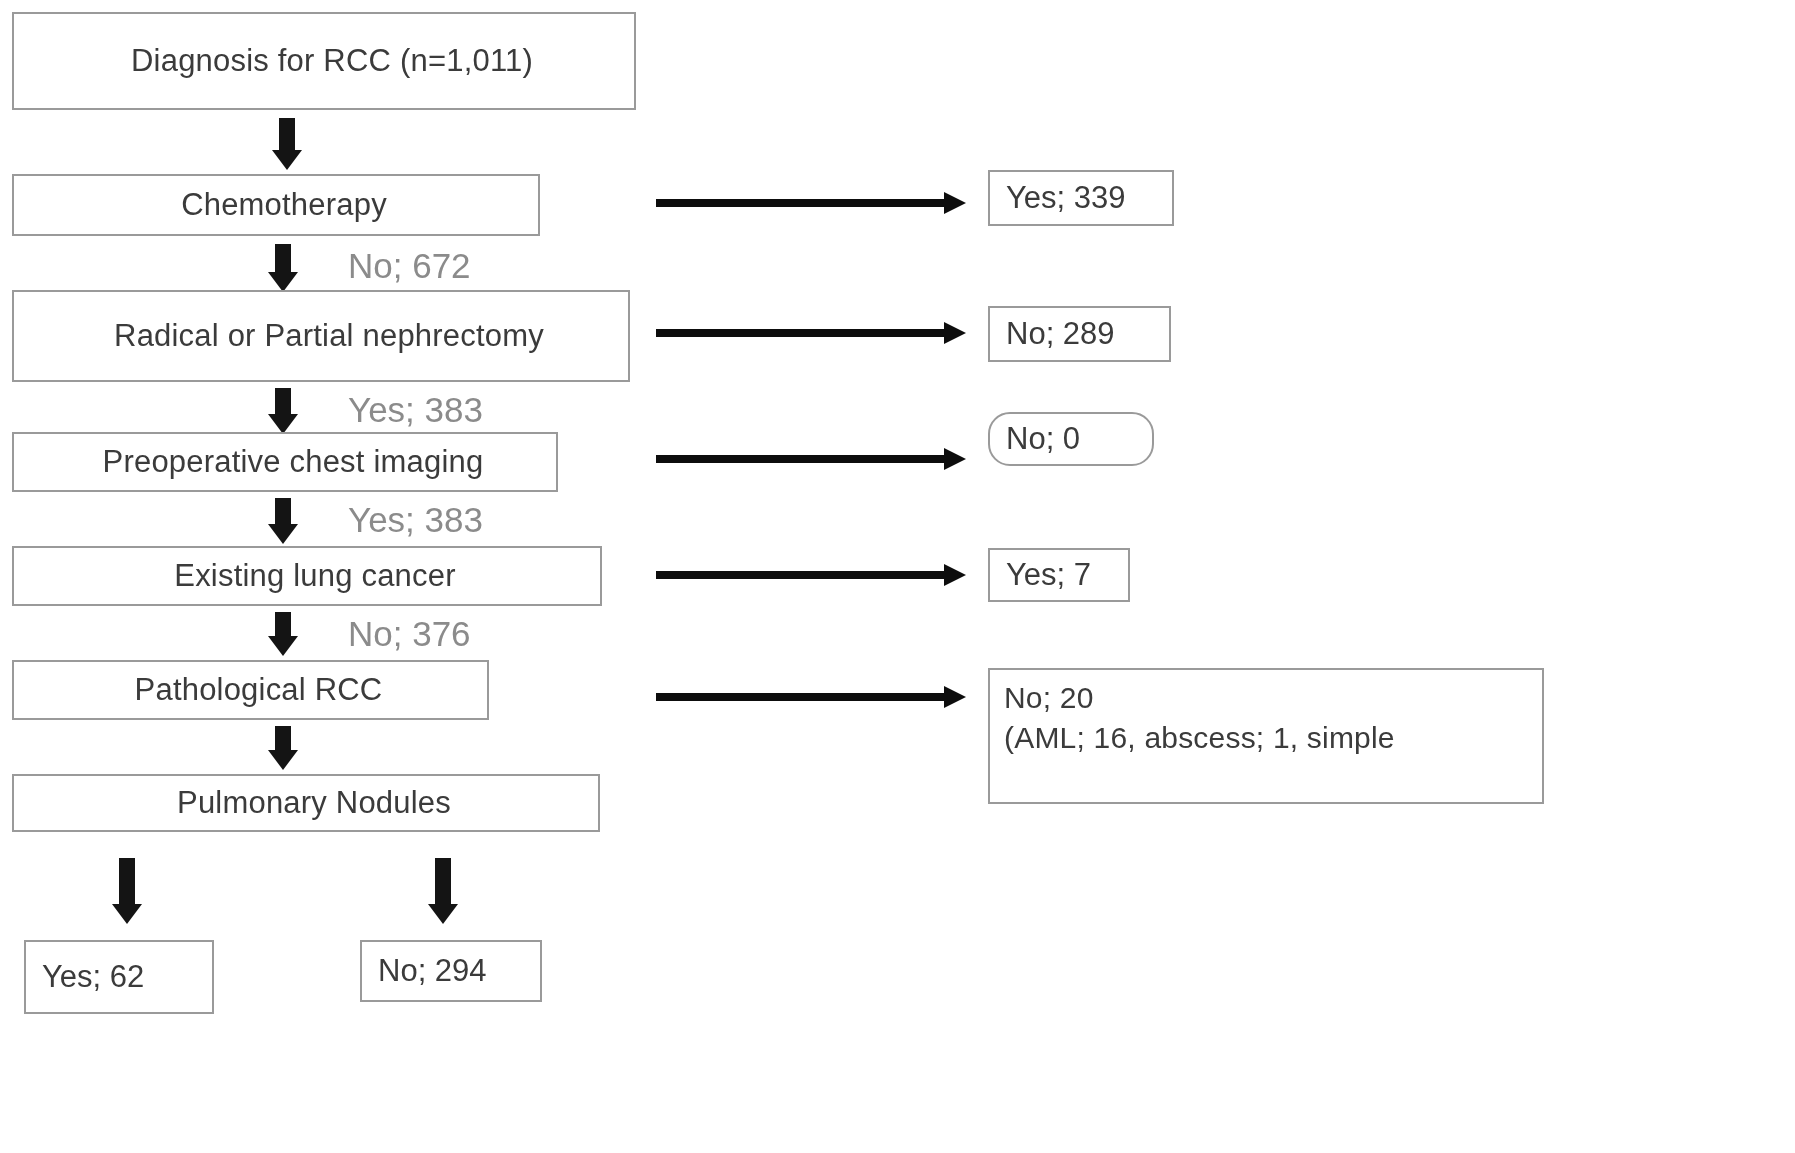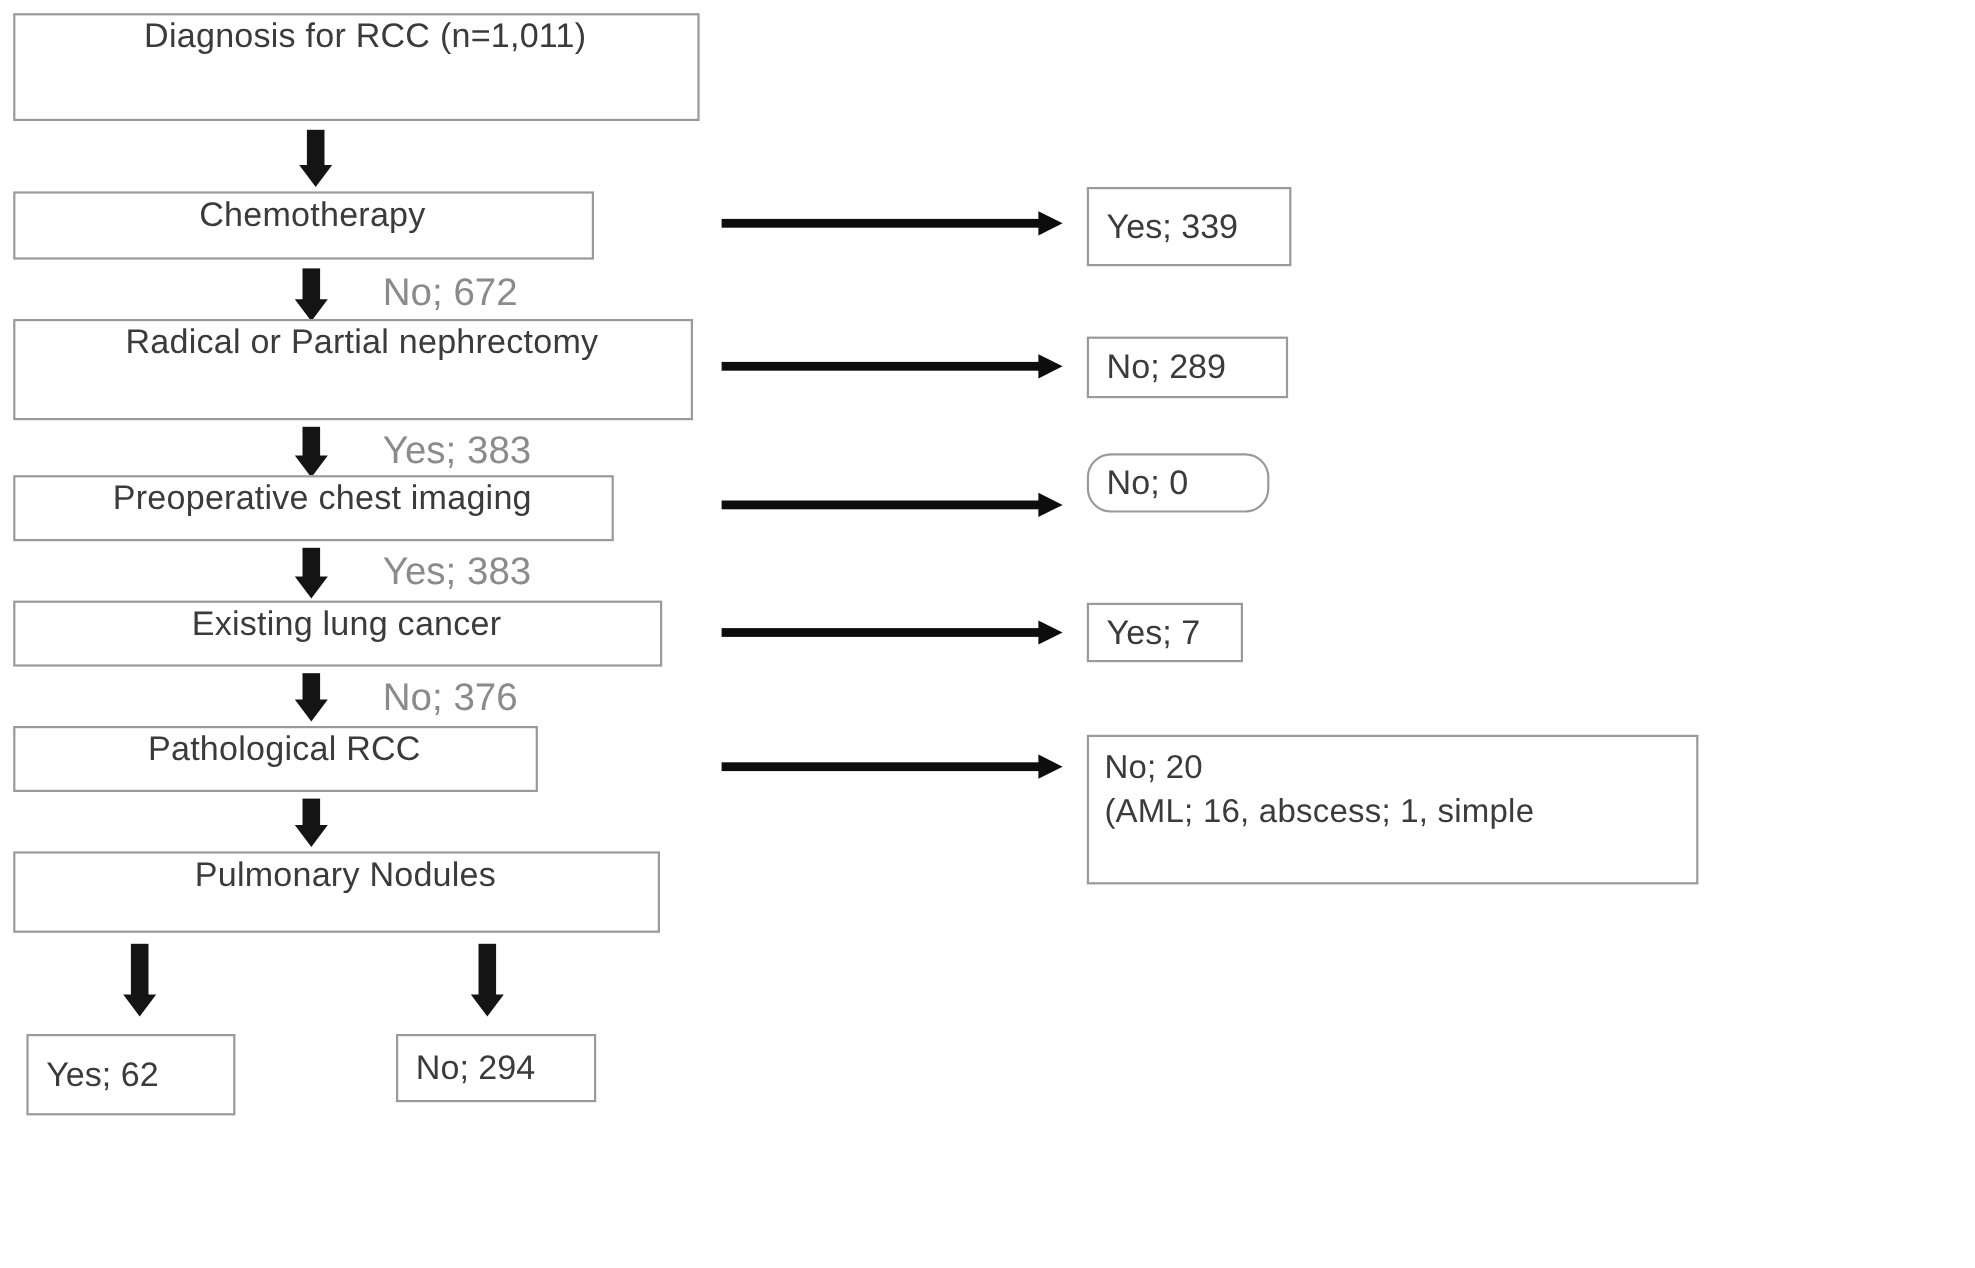--- a/index.html
+++ b/index.html
@@ -16,21 +16,21 @@
     height: 1153px;
     background: #ffffff;
     overflow: hidden;
   }
   .node {
     position: absolute;
     box-sizing: border-box;
     border: 2px solid #9a9a9a;
     background: #ffffff;
     display: flex;
-    align-items: flex-start;
+    align-items: center;
     justify-content: center;
     color: #3b3b3b;
     font-size: 31px;
     line-height: 1.25;
     letter-spacing: 0.2px;
     white-space: nowrap;
     padding-left: 16px;
   }
   .node.left-align {
     justify-content: flex-start;
@@ -160,21 +160,21 @@
   <div class="node" style="left:12px; top:660px; width:477px; height:60px;">
     <span>Pathological RCC</span>
   </div>
 
   <div class="down-arrow" style="left:268px; top:726px; height:44px;">
     <div class="shaft" style="height:26px;"></div>
     <div class="head" style="top:24px;"></div>
   </div>
   <div class="edge-label" style="left:348px; top:728px;margin-top:44px;">Yes; 356</div>
 
-  <div class="node" style="left:12px; top:774px; width:588px; height:74px;">
+  <div class="node" style="left:12px; top:774px; width:588px; height:58px;">
     <span>Pulmonary Nodules</span>
   </div>
 
   <div class="down-arrow" style="left:112px; top:858px; height:70px;">
     <div class="shaft" style="height:48px;"></div>
     <div class="head" style="top:46px;"></div>
   </div>
 
   <div class="down-arrow" style="left:428px; top:858px; height:70px;">
     <div class="shaft" style="height:48px;"></div>
@@ -186,21 +186,21 @@
   </div>
 
   <div class="outcome" style="left:360px; top:940px; width:182px; height:62px;">
     <span>No; 294</span>
   </div>
 
   <div class="right-arrow" style="left:656px; top:192px; width:310px;">
     <div class="shaft" style="width:290px;"></div>
     <div class="head" style="left:288px;"></div>
   </div>
-  <div class="outcome" style="left:988px; top:170px; width:186px; height:72px;">
+  <div class="outcome" style="left:988px; top:170px; width:186px; height:56px;">
     <span>Yes; 339</span>
   </div>
 
   <div class="right-arrow" style="left:656px; top:322px; width:310px;">
     <div class="shaft" style="width:290px;"></div>
     <div class="head" style="left:288px;"></div>
   </div>
   <div class="outcome" style="left:988px; top:306px; width:183px; height:56px;">
     <span>No; 289</span>
   </div>

